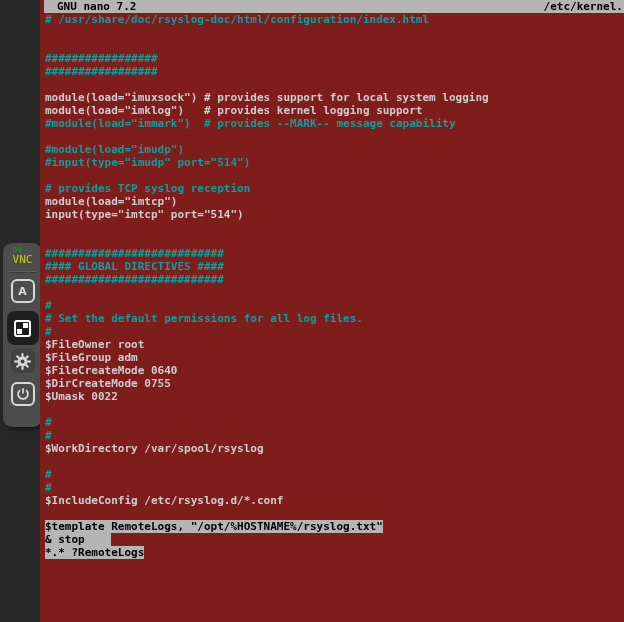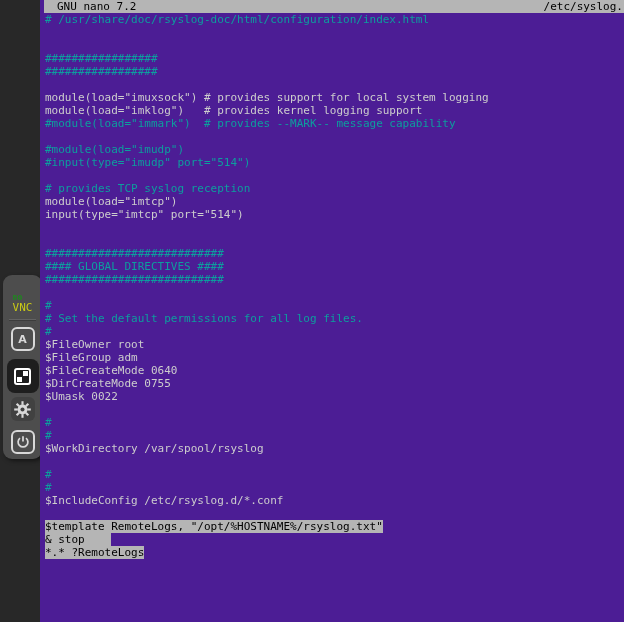--- a/index.html
+++ b/index.html
@@ -6,21 +6,22 @@
   body{
     width:624px;height:622px;
     background:#282828;
     position:relative;
     overflow:hidden;
     font-family:"DejaVu Sans Mono", monospace;
   }
   
   .terminal{
     position:absolute;left:40px;top:0;width:584px;height:622px;
-    background:#4c1d95;
+    background:#7f1d1d;
+    font-weight:bold;
   }
   .titlebar{
     position:absolute;left:4px;top:0;right:0;height:13px;
     background:#b5b5b5;color:#000;
     font-size:11px;line-height:13px;white-space:pre;
   }
   .titlebar .tl{position:absolute;left:13px;top:0;}
   .titlebar .tr{position:absolute;right:1px;top:0;}
   .content{
     position:absolute;left:5px;top:13px;right:0;
@@ -28,21 +29,21 @@
   }
   .line{height:13px;white-space:pre;color:#cdcdcd;}
   .line.comment{color:#0d9e9e;}
   .line.selected span{background:#b5b5b5;color:#000;}
   
   .vnc-panel{
     position:absolute;left:3px;top:243px;width:39px;height:184px;
     background:#4d4d4d;border-radius:9px;
     box-shadow:2px 2px 4px rgba(0,0,0,.5);
     display:flex;flex-direction:column;align-items:center;
-    box-sizing:border-box;padding-top:19px;margin-top:32px;
+    box-sizing:border-box;padding-top:3px;
   }
   .vnc-logo{line-height:1;text-align:left;cursor:default;}
   .vnc-logo .no{display:block;font-size:8px;font-weight:bold;color:#1d8a1d;letter-spacing:0;}
   .vnc-logo .vnc{display:block;font-size:11px;font-weight:normal;color:#c9c916;letter-spacing:0;}
   .vnc-divider{width:27px;height:1px;background:#636363;margin:6px 0 6px 0;border-bottom:1px solid #3c3c3c;}
   .vnc-btn{
     width:24px;height:24px;border-radius:6px;
     display:flex;align-items:center;justify-content:center;
     box-sizing:border-box;cursor:pointer;
   }
@@ -120,21 +121,21 @@
   </div>
 </div>
 
 <div class="vnc-handle">
   <div class="tri-left"></div>
 </div>
 
 <div class="terminal">
   <div class="titlebar">
     <span class="tl">GNU nano 7.2</span>
-    <span class="tr">/etc/syslog.</span>
+    <span class="tr">/etc/kernel.</span>
   </div>
   <div class="content" id="editor-content">
       <div class="line comment"><span># /usr/share/doc/rsyslog-doc/html/configuration/index.html</span></div>
       <div class="line code"><span></span></div>
       <div class="line code"><span></span></div>
       <div class="line comment"><span>#################</span></div>
       <div class="line comment"><span>#################</span></div>
       <div class="line code"><span></span></div>
       <div class="line code"><span>module(load="imuxsock") # provides support for local system logging</span></div>
       <div class="line code"><span>module(load="imklog")   # provides kernel logging support</span></div>

